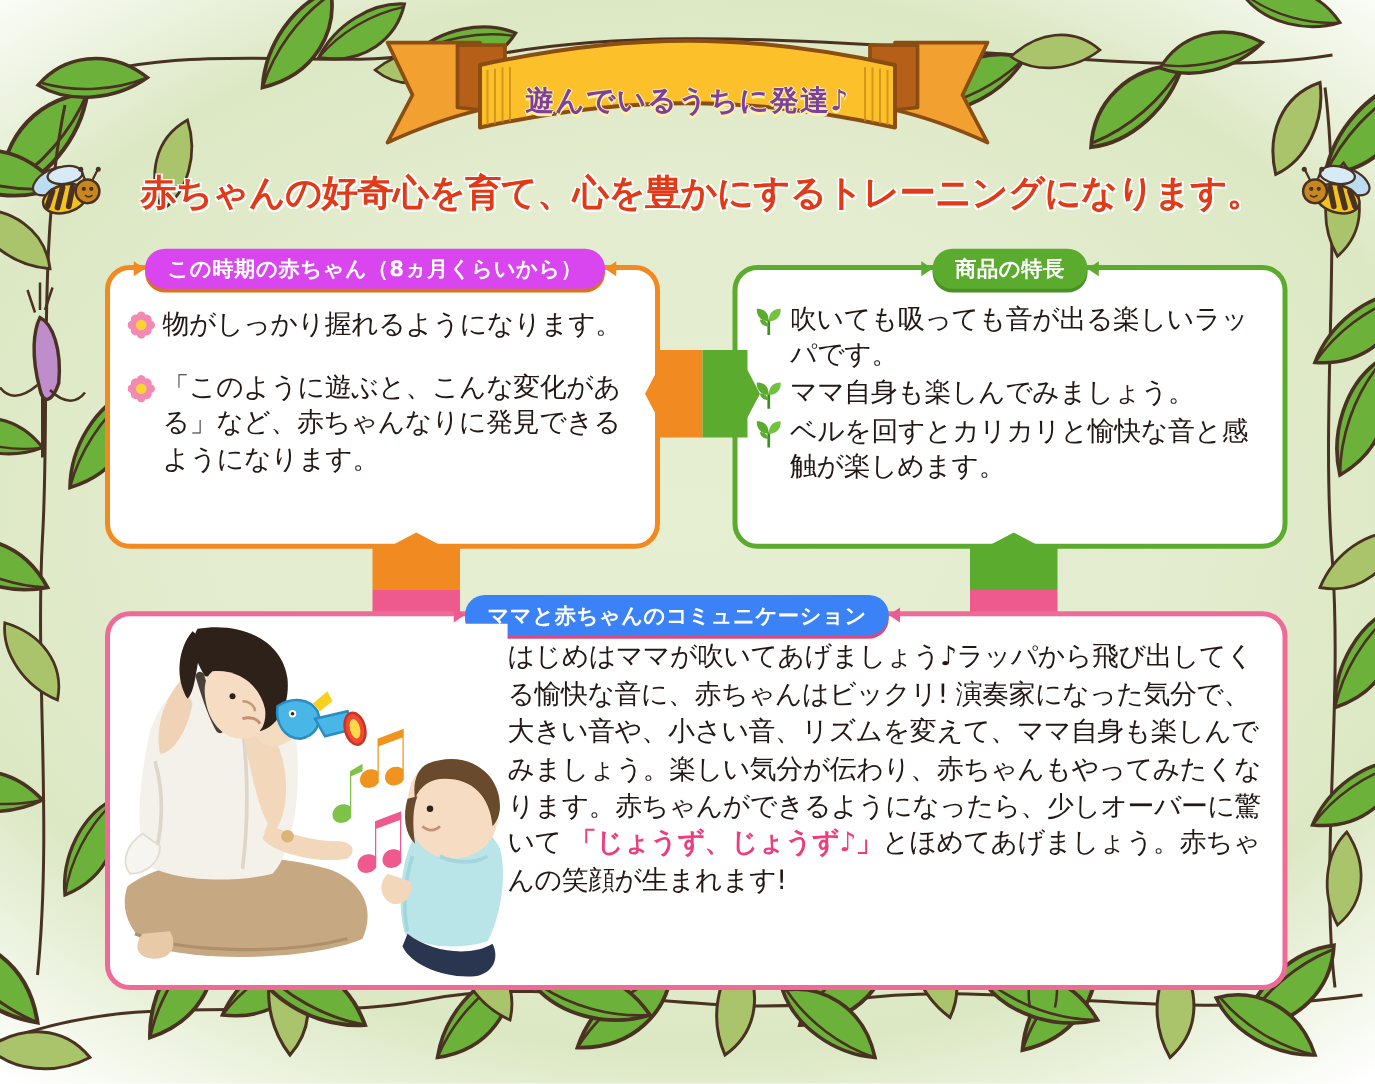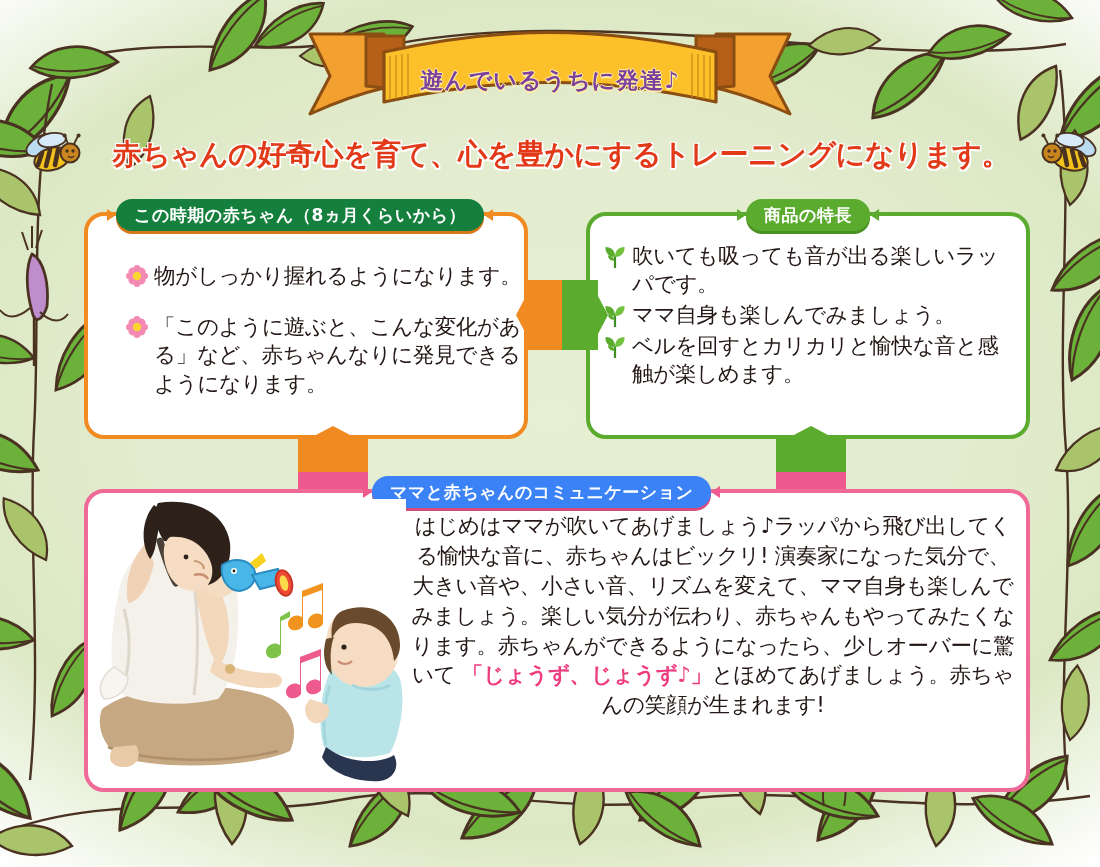--- a/index.html
+++ b/index.html
@@ -44,52 +44,51 @@
   .card.orange{left:84px;top:212px;width:444px;height:227px;border:4px solid #f08a21;}
   .card.green {left:586px;top:212px;width:444px;height:227px;border:4px solid #5aab2e;}
   .card.pink  {left:84px;top:489px;width:946px;height:303px;border:4px solid #ef6a96;}
 
   .pill{
     position:absolute;top:-17px;border-radius:16px;height:32px;
     display:flex;align-items:center;justify-content:center;
     color:#ffffff;font-size:17px;font-weight:bold;letter-spacing:0.5px;
     padding:0 18px;white-space:nowrap;
   }
-  .pill.orange{background:#15803d;box-shadow:0 3px 0 #d8761a;left:28px;}
+  .pill.orange{background:#d946ef;box-shadow:0 3px 0 #d8761a;left:28px;}
   .pill.green {background:#5aab2e;box-shadow:0 3px 0 #4a9124;left:50%;transform:translateX(-50%);}
   .pill.pink  {background:#3b82f6;box-shadow:0 3px 0 #d64b7c;left:284px;}
   .pill .tail-l,.pill .tail-r{position:absolute;top:10px;width:12px;height:12px;}
   .pill .tail-l{left:-9px;border-left:9px solid currentColor;border-top:6px solid transparent;border-bottom:6px solid transparent;width:0;height:0;}
   .pill .tail-r{right:-9px;border-right:9px solid currentColor;border-top:6px solid transparent;border-bottom:6px solid transparent;width:0;height:0;}
   .pill.orange .tail-l,.pill.orange .tail-r{color:#f08a21;}
   .pill.green  .tail-l,.pill.green  .tail-r{color:#5aab2e;}
   .pill.pink   .tail-l,.pill.pink   .tail-r{color:#ee5a8d;}
 
   .bullets{position:absolute;left:0;top:30px;width:100%;box-sizing:border-box;padding:0 14px 0 14px;}
   .bullet{display:flex;align-items:flex-start;gap:6px;margin-bottom:14px;}
   .bullet .bico{flex:0 0 auto;width:22px;height:26px;margin-top:3px;}
   .bullet .btxt{
     color:#231815;font-size:21.5px;line-height:1.32;letter-spacing:-0.3px;
     font-weight:500;
   }
   .card.green .bullet{margin-bottom:2px;}
   .card.green .bullets{top:26px;}
-  .card.orange .bullets{top:46px;margin-left:24px;}
+  .card.orange .bullets{top:30px;}
   .card.orange .bullet:first-child{margin-bottom:22px;}
 
   
   .photo{
     position:absolute;left:6px;top:6px;width:312px;height:286px;
     border-radius:16px 0 0 16px;overflow:hidden;background:#ffffff;
   }
   .body-text{
     position:absolute;left:318px;top:18px;width:614px;
     color:#231815;font-size:21.5px;line-height:1.39;letter-spacing:-0.35px;
     font-weight:500;
-    text-align:center;
   }
   .hl{color:#ee3d7f;font-weight:bold;}
 
   
   .arrow{position:absolute;}
 </style>
 </head>
 <body>
 
 <div id="poster">

